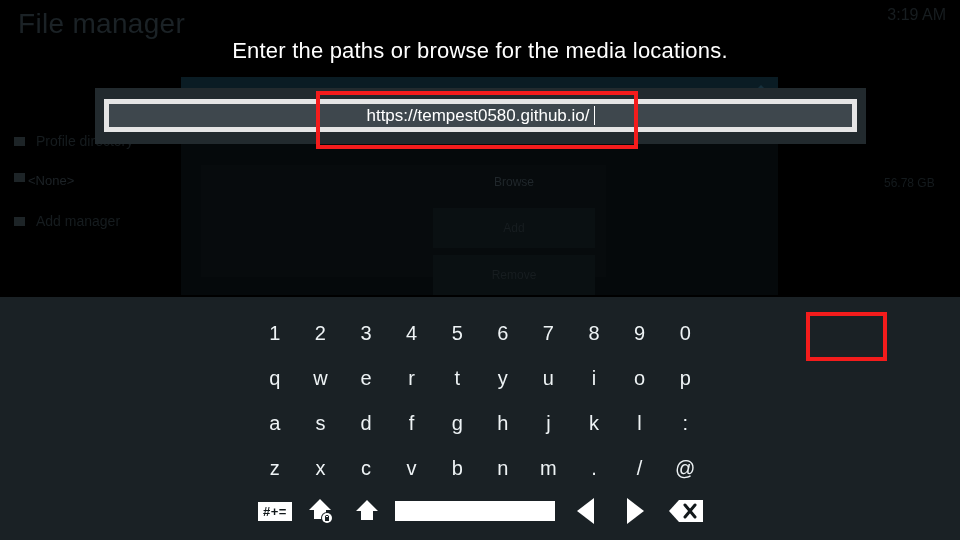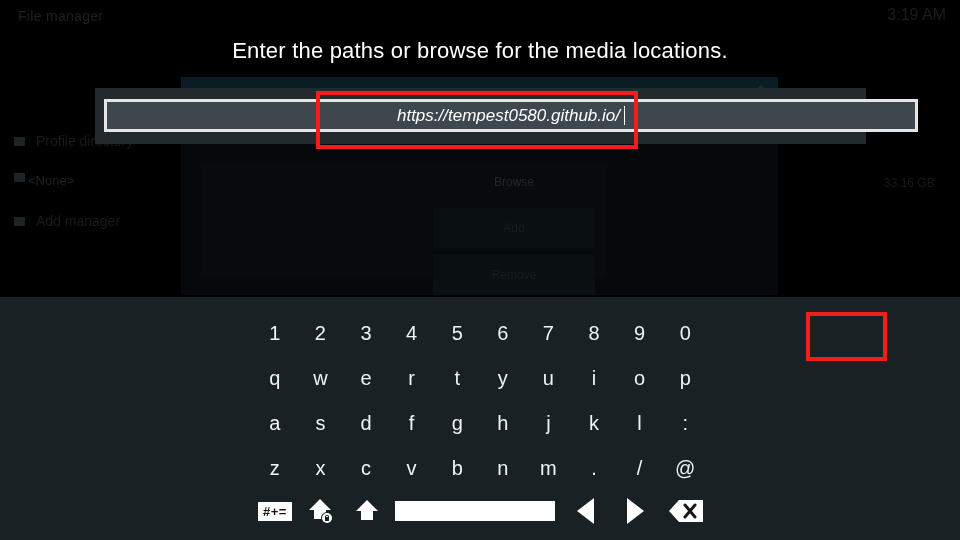--- a/index.html
+++ b/index.html
@@ -9,21 +9,21 @@
     font-family:"Liberation Sans", sans-serif;
     color:#e8eef0;
     position:relative;
   }
 
   
   #bg-layer { position:absolute; inset:0; }
 
   #bg-title {
     position:absolute; left:18px; top:8px;
-    font-size:14px; color:#1b2226; letter-spacing:.3px;
+    font-size:28px; color:#1b2226; letter-spacing:.3px;
   }
   #bg-clock {
     position:absolute; right:14px; top:6px;
     font-size:16px; color:#171d20;
   }
 
   
   .fm-row {
     position:absolute; left:14px;
     display:flex; align-items:center; gap:11px;
@@ -74,24 +74,24 @@
     text-align:center; font-size:22px; color:#ffffff;
     font-weight:400; letter-spacing:.2px;
   }
 
   
   #edit-strip {
     position:absolute; left:95px; top:88px; width:771px; height:56px;
     background:#222a2e;
   }
   #edit-field {
-    position:absolute; left:9px; top:11px; width:814px; height:33px;
+    position:absolute; left:9px; top:11px; width:753px; height:33px;
     background:#3e474d;
-    border:3px solid #e5e5e5;
-    display:flex; align-items:center; justify-content:center;font-style:italic;
+    border:5px solid #e5e5e5;
+    display:flex; align-items:center; justify-content:center;
   }
   #edit-text {
     font-size:17px; color:#ffffff; white-space:pre;
   }
   #edit-caret {
     display:inline-block; width:1px; height:19px;
     background:#ffffff; margin-left:4px; vertical-align:-3px;
   }
 
   
@@ -160,21 +160,21 @@
   <div id="bg-title">File manager</div>
   <div id="bg-clock">3:19 AM</div>
 
   <div class="fm-row" style="top:133px">
     <span class="fm-sq"></span>
     <span>Profile directory</span>
   </div>
   <div class="fm-row" style="top:173px">
     <span class="fm-sq"></span>
   </div>
-  <div class="fm-size" style="left:884px; top:176px">33.16 GB</div>
+  <div class="fm-size" style="left:884px; top:176px">56.78 GB</div>
   <div class="fm-row" style="top:213px">
     <span class="fm-sq"></span>
     <span>Add manager</span>
   </div>
 
   <div id="src-dialog">
     <div id="src-dialog-head"></div>
     <div id="src-dialog-caret"></div>
     <div id="src-list"></div>
   </div>

